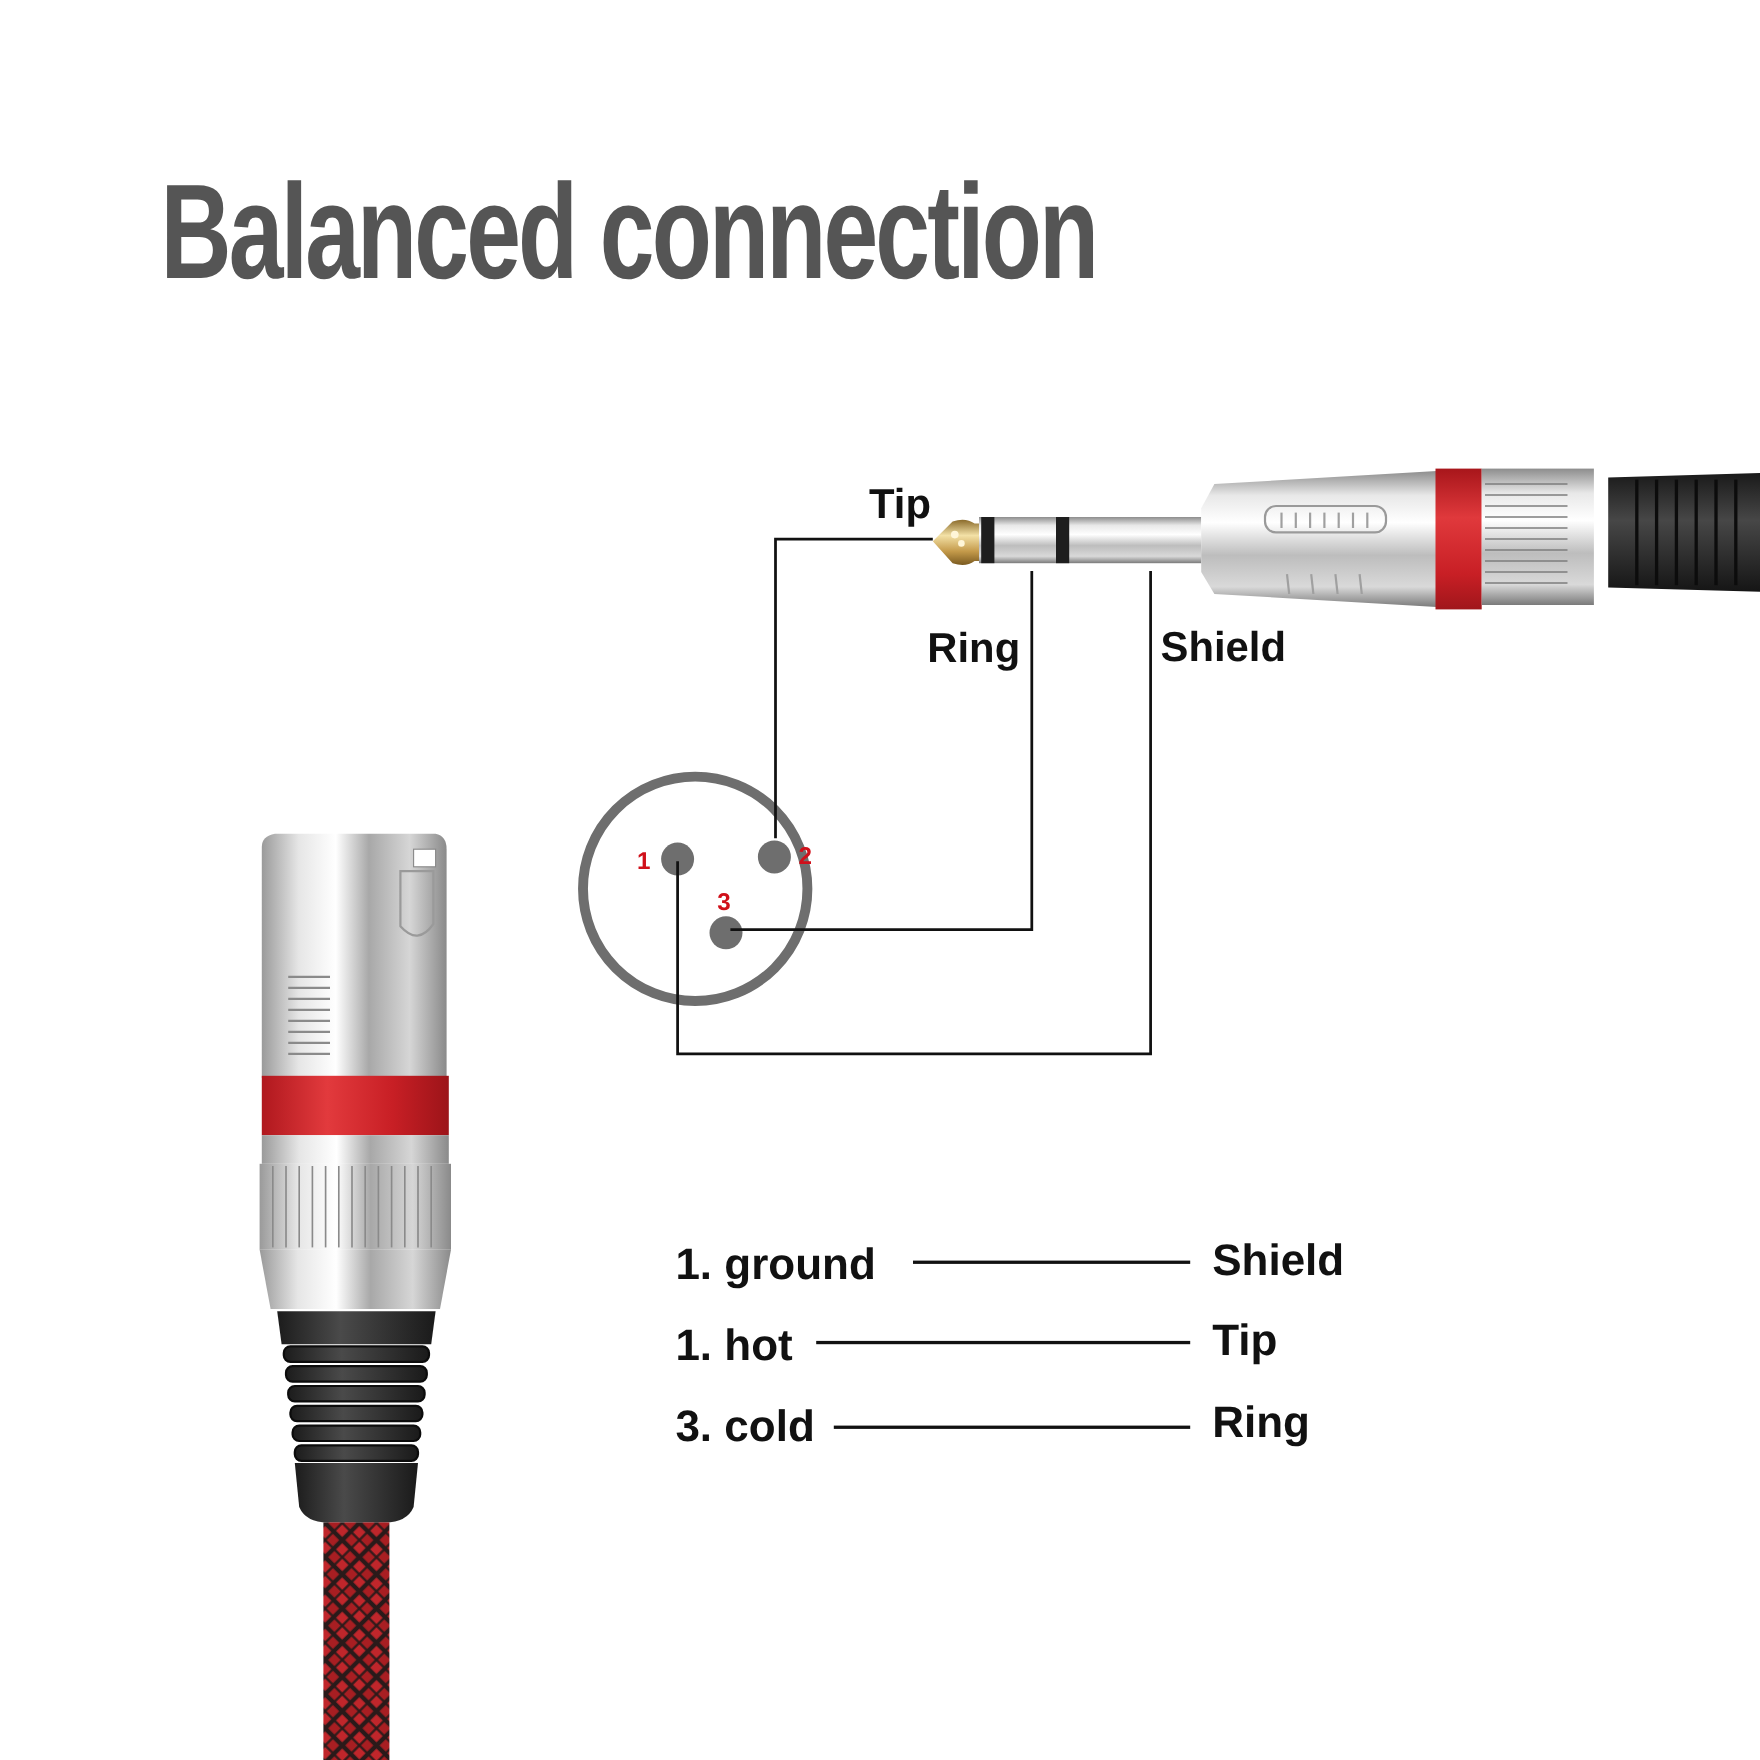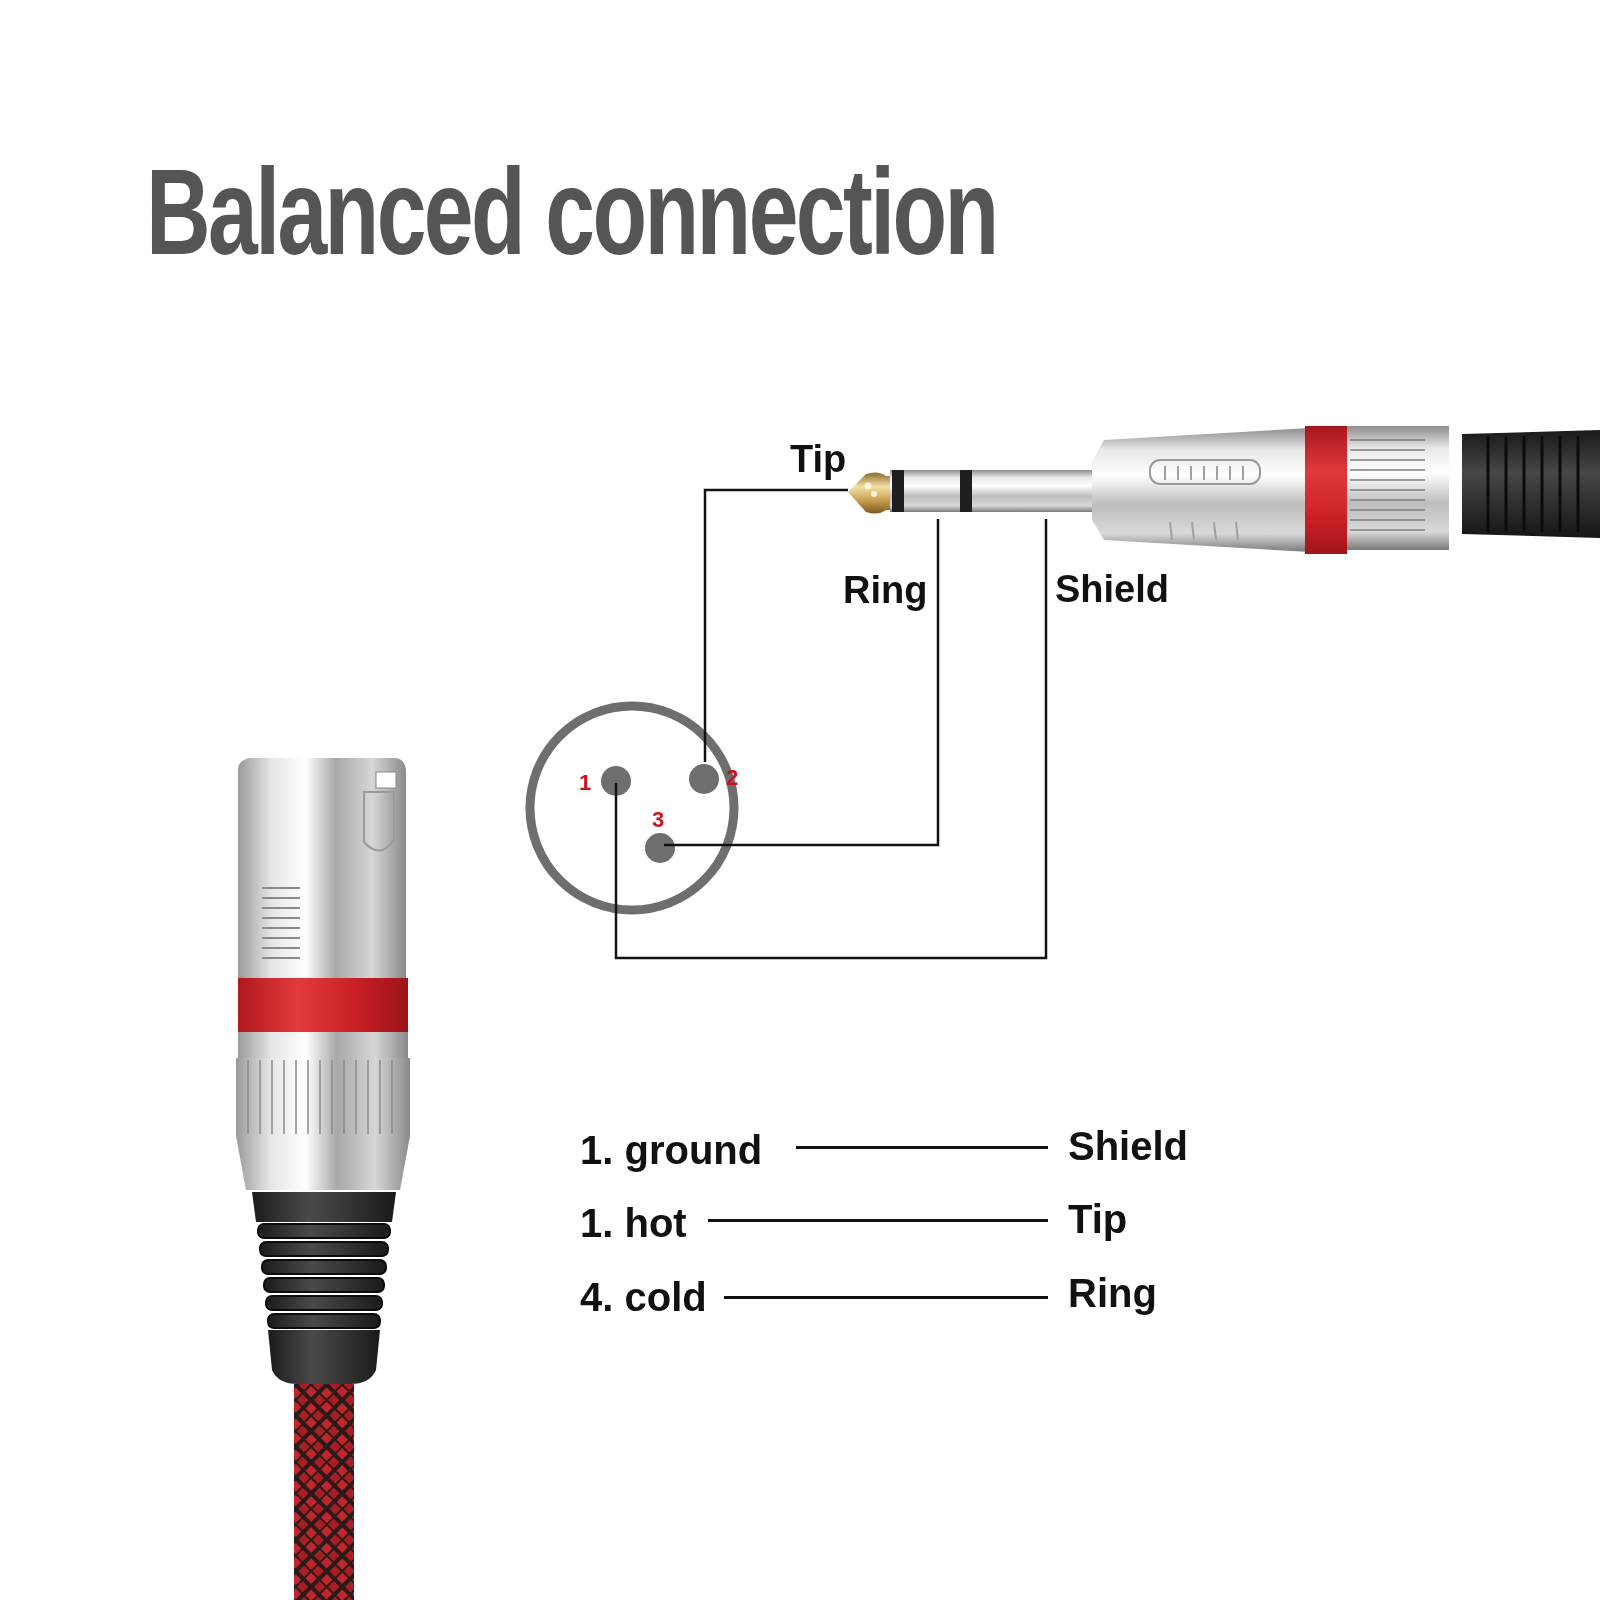--- a/index.html
+++ b/index.html
@@ -8,21 +8,21 @@
       position: absolute; left: 146px; top: 150px;
       font-family: "Liberation Sans", sans-serif; font-weight: 700;
       font-size: 104px; color: #555555; letter-spacing: -3px;
       transform: scaleX(0.86) scaleY(1.18); transform-origin: left top;
       white-space: nowrap; line-height: 1;
     }
     svg.stage { position: absolute; left: 0; top: 0; }
     .lbl { position: absolute; font-weight: 700; color: #111; white-space: nowrap; line-height: 1; font-family: "Liberation Sans", sans-serif; }
     .lbl-big { font-size: 40px; }
     .pin-num { position: absolute; font-weight: 700; color: #d0101a; font-size: 22px; line-height: 1; font-family: "Liberation Sans", sans-serif; }
-    .map-row { position: absolute; left: 580px; height: 50px; width: 620px; text-align: center; }
+    .map-row { position: absolute; left: 614px; height: 50px; width: 620px; text-align: center; }
     .map-left { position: absolute; left: 0; top: 0; font-size: 40px; font-weight: 700; color: #111; white-space: nowrap; }
     .map-line { position: absolute; height: 3px; background: #111; }
     .map-right { position: absolute; left: 488px; top: -4px; font-size: 40px; font-weight: 700; color: #111; white-space: nowrap; }
   </style>
 </head>
 <body>
 
 <div class="title">Balanced connection</div>
 
 <svg class="stage" width="1600" height="1600" viewBox="0 0 1600 1600">
@@ -214,17 +214,17 @@
     <span class="map-left">1. ground</span>
     <span class="map-line" style="left:216px; top:18px; width:252px;"></span>
     <span class="map-right">Shield</span>
   </div>
   <div class="map-row" style="top:1201px;">
     <span class="map-left">1. hot</span>
     <span class="map-line" style="left:128px; top:18px; width:340px;"></span>
     <span class="map-right">Tip</span>
   </div>
   <div class="map-row" style="top:1275px;">
-    <span class="map-left">4. cold</span>
+    <span class="map-left">3. cold</span>
     <span class="map-line" style="left:144px; top:21px; width:324px;"></span>
     <span class="map-right">Ring</span>
   </div>
 </div>
 
 </body></html>

